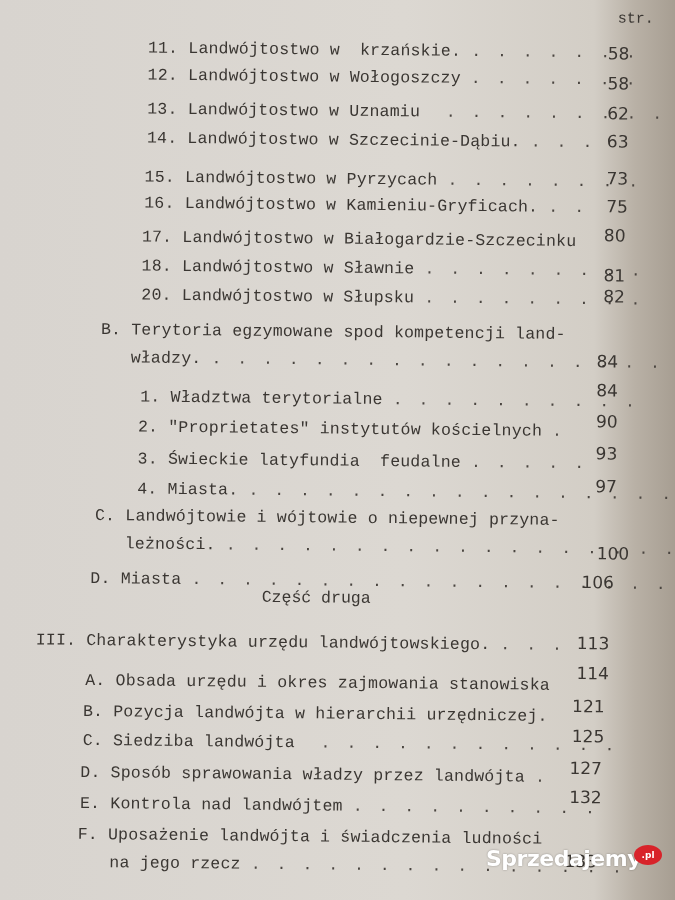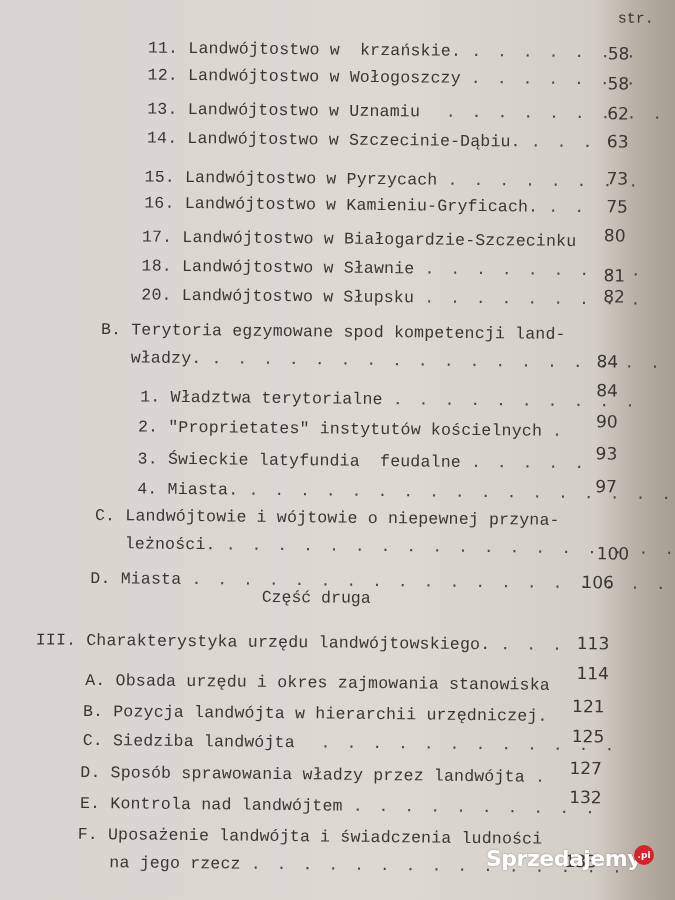--- a/index.html
+++ b/index.html
@@ -24,21 +24,21 @@
     .dots { color: #4a4540; letter-spacing: 3px; }
     .str { position: absolute; left: 590px; top: 4px; font-size: 15px; margin-left: 28px; }
     .heading { position: absolute; font-size: 16.5px; left: 268px; }
     .watermark {
       position: absolute; left: 486px; top: 846px;
       font-family: "DejaVu Sans", sans-serif; font-weight: bold; font-size: 22px;
       color: #ffffff; text-shadow: 0 0 2px rgba(0,0,0,0.35);
       letter-spacing: -0.5px;
     }
     .wm-badge {
-      position: absolute; left: 634px; top: 845px; width: 20px; height: 20px;
+      position: absolute; left: 634px; top: 845px; width: 28px; height: 20px;
       border-radius: 50%; background: #d8232a; color: #fff;
       font-family: "DejaVu Sans", sans-serif; font-size: 9px; font-weight: bold;
       text-align: center; line-height: 20px;
     }
   </style>
 </head>
 <body>
 
 <div class="page">
   <span class="str">str.</span>

